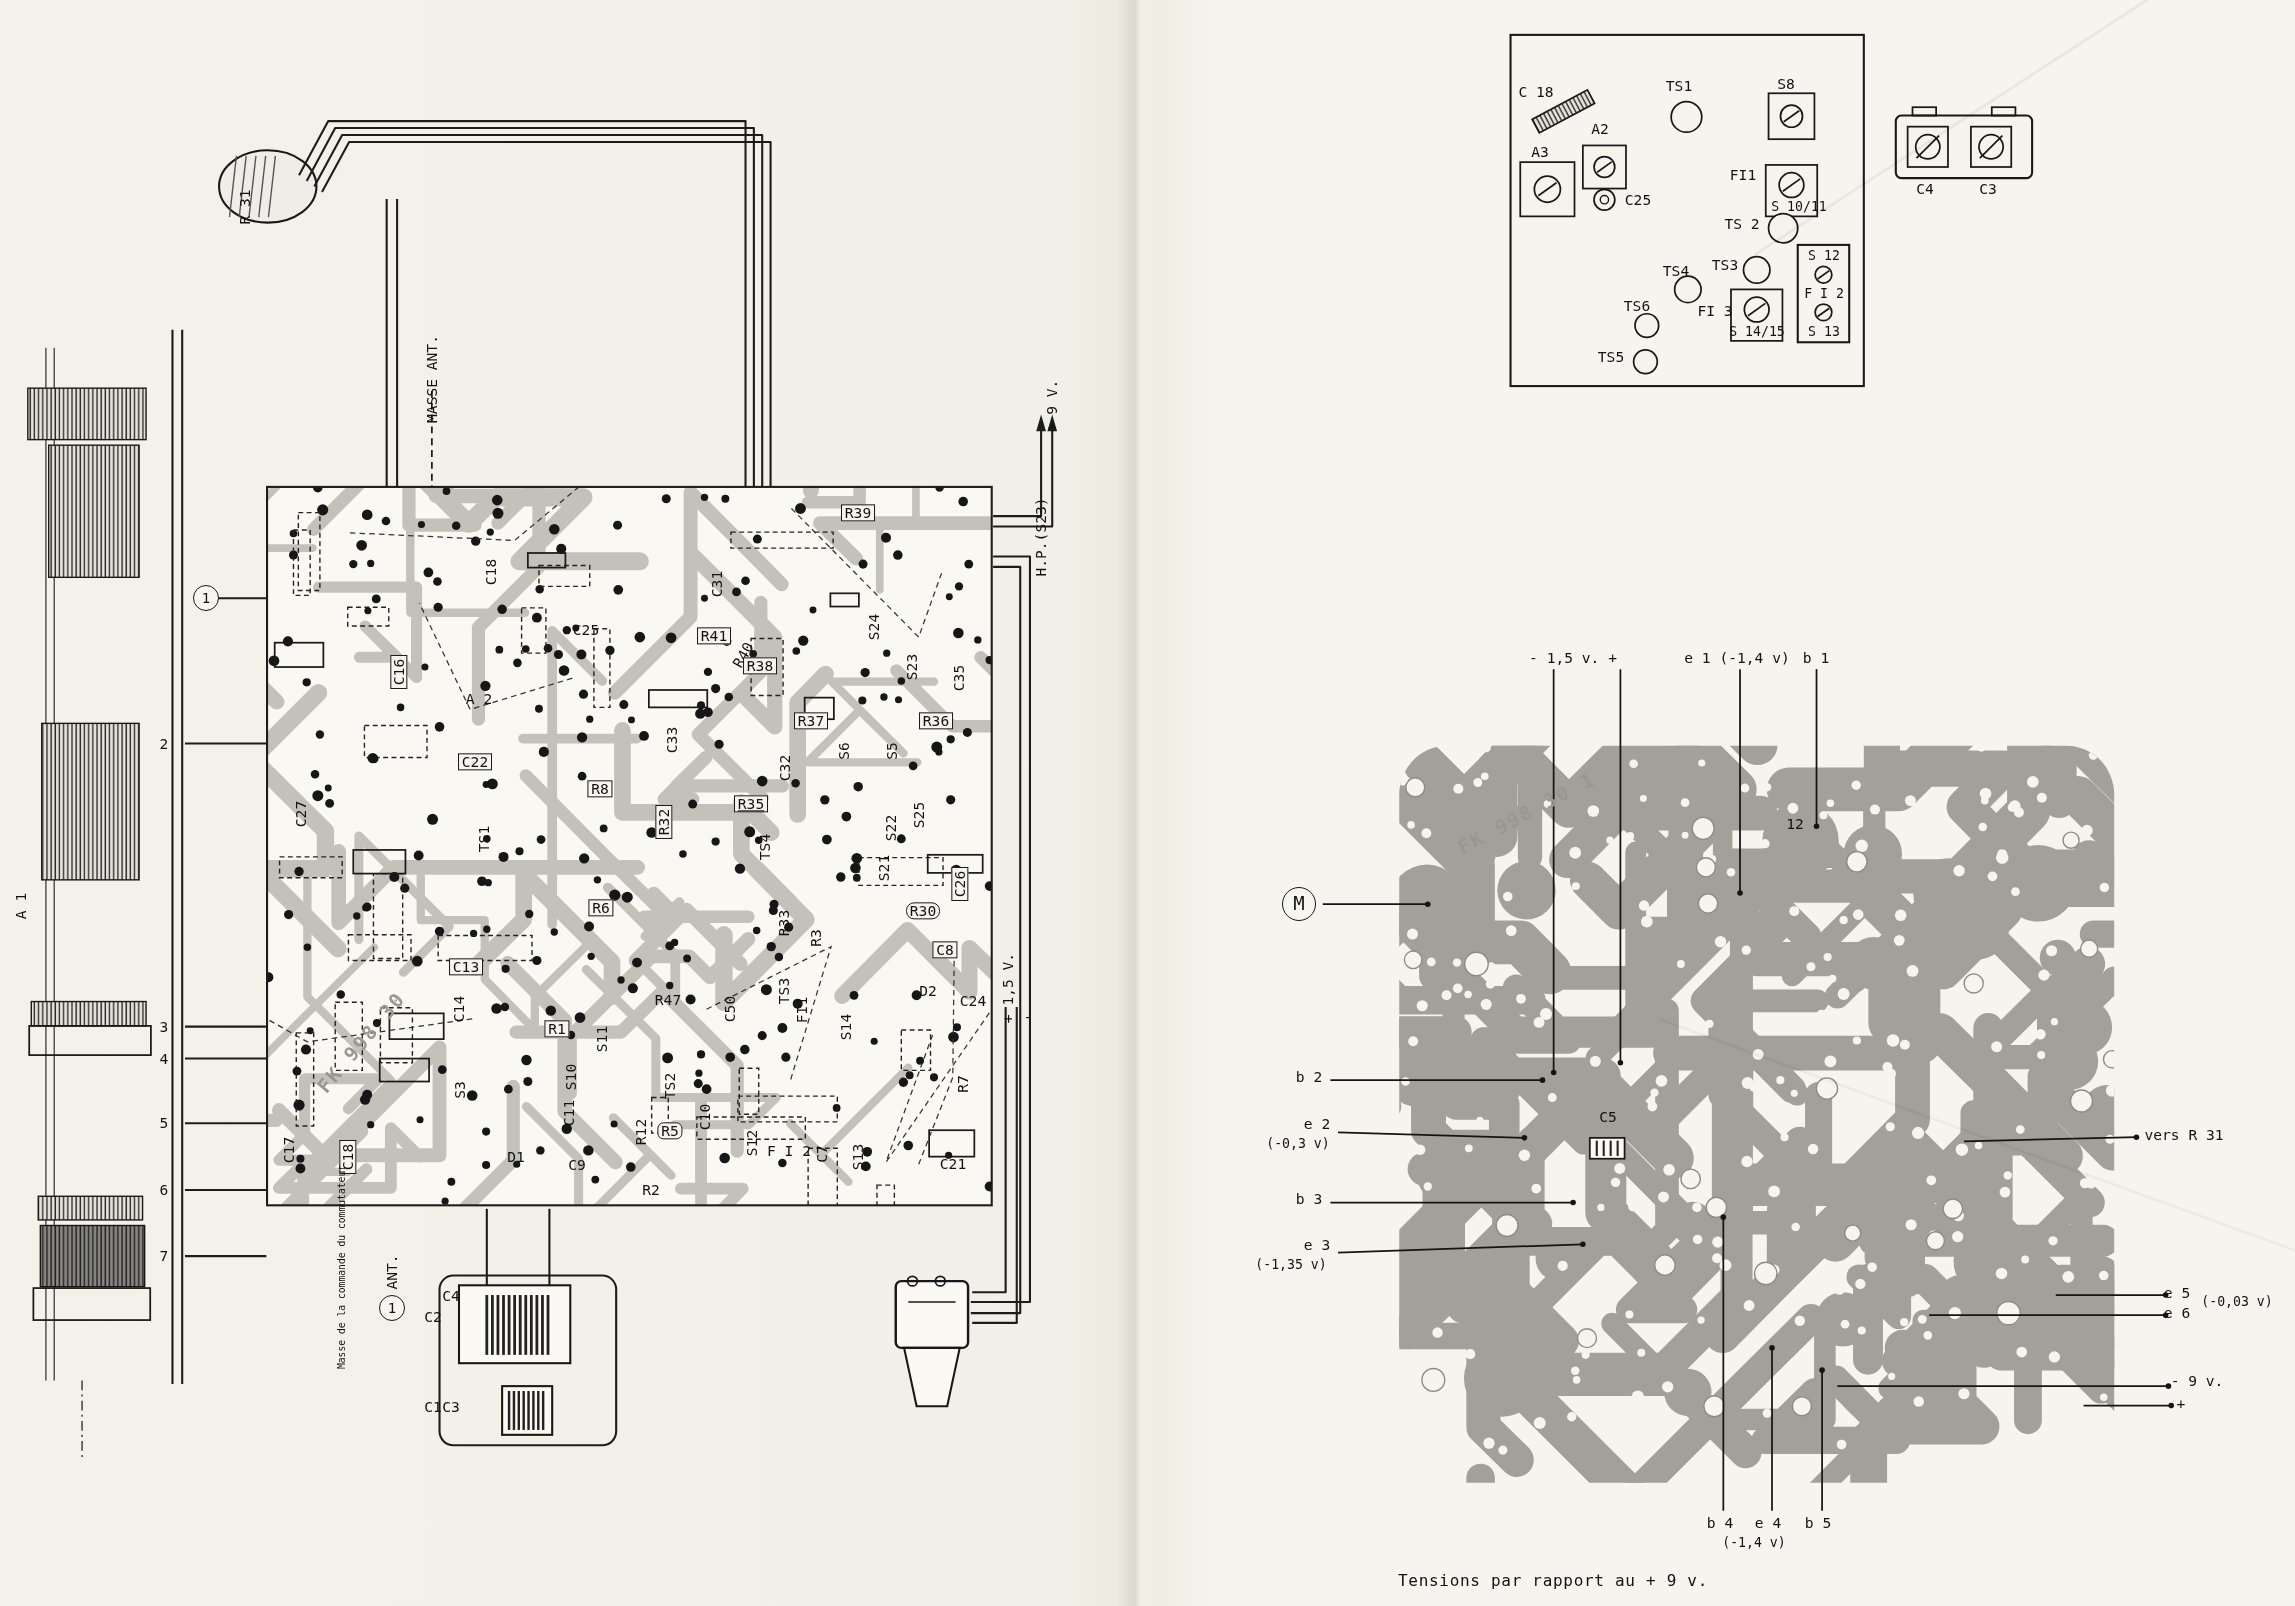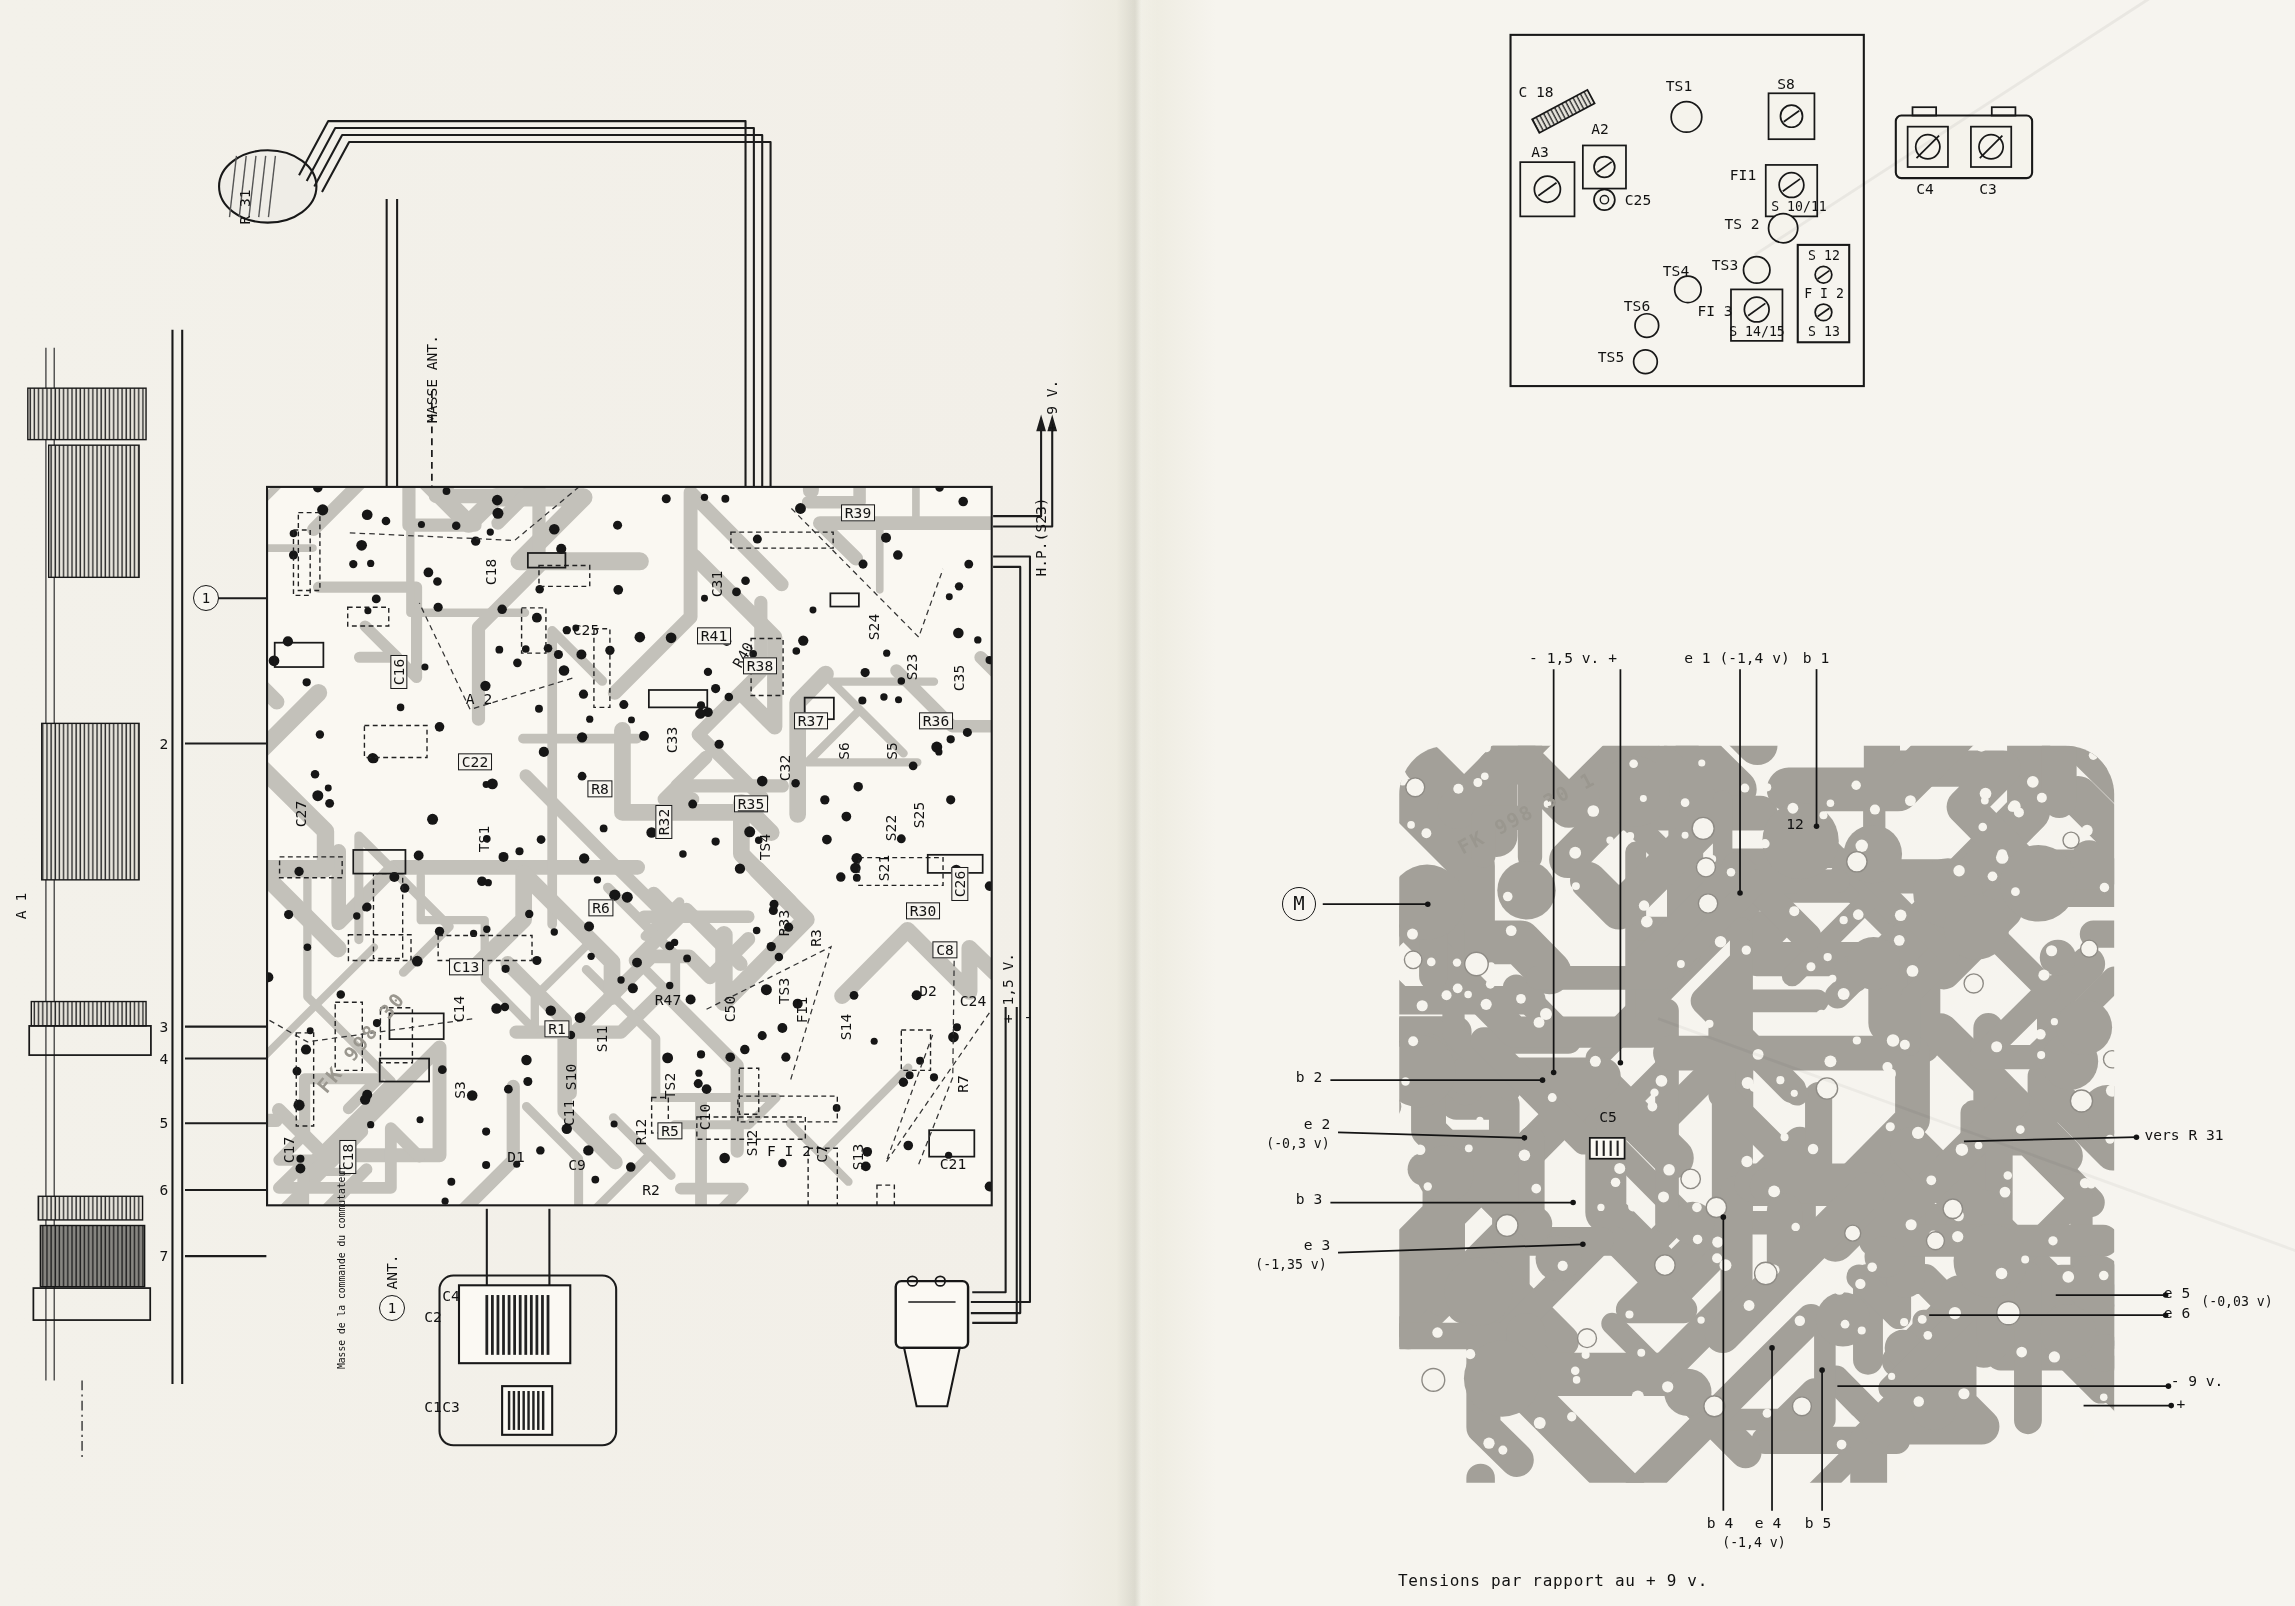--- a/index.html
+++ b/index.html
@@ -931,21 +931,21 @@
       <div class="lbl b" style="left: 936px; top: 721px;">R36</div>
       <div class="lbl b" style="left: 751px; top: 804px; text-decoration: underline;">R35</div>
       <div class="lbl" style="left: 785px; top: 768px; transform: translate(-50%, -50%) rotate(-90deg);">C32</div>
       <div class="lbl" style="left: 844px; top: 751px; transform: translate(-50%, -50%) rotate(-90deg);">S6</div>
       <div class="lbl" style="left: 892px; top: 751px; transform: translate(-50%, -50%) rotate(-90deg);">S5</div>
       <div class="lbl" style="left: 484px; top: 839px; transform: translate(-50%, -50%) rotate(-90deg);">TS1</div>
       <div class="lbl" style="left: 891px; top: 828px; transform: translate(-50%, -50%) rotate(-90deg);">S22</div>
       <div class="lbl" style="left: 884px; top: 868px; transform: translate(-50%, -50%) rotate(-90deg);">S21</div>
       <div class="lbl" style="left: 919px; top: 815px; transform: translate(-50%, -50%) rotate(-90deg);">S25</div>
       <div class="lbl b" style="left: 960px; top: 884px; transform: translate(-50%, -50%) rotate(-90deg);">C26</div>
-      <div class="lbl b" style="left: 923px; top: 911px;">R30</div>
+      <div class="lbl b" style="left: 923px; top: 911px; border-radius: 8px;">R30</div>
       <div class="lbl b" style="left: 601px; top: 908px;">R6</div>
       <div class="lbl b" style="left: 664px; top: 822px; transform: translate(-50%, -50%) rotate(-90deg);">R32</div>
       <div class="lbl b" style="left: 600px; top: 789px;">R8</div>
       <div class="lbl" style="left: 765px; top: 847px; transform: translate(-50%, -50%) rotate(-90deg);">TS4</div>
       <div class="lbl b" style="left: 466px; top: 967px;">C13</div>
       <div class="lbl" style="left: 459px; top: 1009px; transform: translate(-50%, -50%) rotate(-90deg);">C14</div>
       <div class="lbl b" style="left: 557px; top: 985px; margin-top: 44px;">R1</div>
       <div class="lbl" style="left: 668px; top: 1000px;">R47</div>
       <div class="lbl" style="left: 730px; top: 1009px; transform: translate(-50%, -50%) rotate(-90deg);">C50</div>
       <div class="lbl" style="left: 784px; top: 991px; transform: translate(-50%, -50%) rotate(-90deg);">TS3</div>
@@ -956,21 +956,21 @@
       <div class="lbl b" style="left: 945px; top: 950px;">C8</div>
       <div class="lbl" style="left: 928px; top: 991px;">D2</div>
       <div class="lbl" style="left: 973px; top: 1001px;">C24</div>
       <div class="lbl" style="left: 963px; top: 1084px; transform: translate(-50%, -50%) rotate(-90deg);">R7</div>
       <div class="lbl" style="left: 953px; top: 1164px;">C21</div>
       <div class="lbl" style="left: 460px; top: 1090px; transform: translate(-50%, -50%) rotate(-90deg);">S3</div>
       <div class="lbl" style="left: 571px; top: 1077px; transform: translate(-50%, -50%) rotate(-90deg);">S10</div>
       <div class="lbl" style="left: 569px; top: 1113px; transform: translate(-50%, -50%) rotate(-90deg);">C11</div>
       <div class="lbl" style="left: 602px; top: 1039px; transform: translate(-50%, -50%) rotate(-90deg);">S11</div>
       <div class="lbl" style="left: 641px; top: 1132px; transform: translate(-50%, -50%) rotate(-90deg);">R12</div>
-      <div class="lbl b" style="left: 670px; top: 1131px;">R5</div>
+      <div class="lbl b" style="left: 670px; top: 1131px; border-radius: 6px;">R5</div>
       <div class="lbl" style="left: 705px; top: 1117px; transform: translate(-50%, -50%) rotate(-90deg);">C10</div>
       <div class="lbl" style="left: 670px; top: 1086px; transform: translate(-50%, -50%) rotate(-90deg);">TS2</div>
       <div class="lbl" style="left: 752px; top: 1143px; transform: translate(-50%, -50%) rotate(-90deg);">S12</div>
       <div class="lbl" style="left: 789px; top: 1151px;">F I 2</div>
       <div class="lbl" style="left: 822px; top: 1154px; transform: translate(-50%, -50%) rotate(-90deg);">C7</div>
       <div class="lbl" style="left: 858px; top: 1157px; transform: translate(-50%, -50%) rotate(-90deg);">S13</div>
       <div class="lbl" style="left: 516px; top: 1157px;">D1</div>
       <div class="lbl" style="left: 577px; top: 1165px;">C9</div>
       <div class="lbl" style="left: 651px; top: 1190px; text-align: center;">R2</div>
       <div class="lbl" style="left: 289px; top: 1150px; transform: translate(-50%, -50%) rotate(-90deg);">C17</div>

